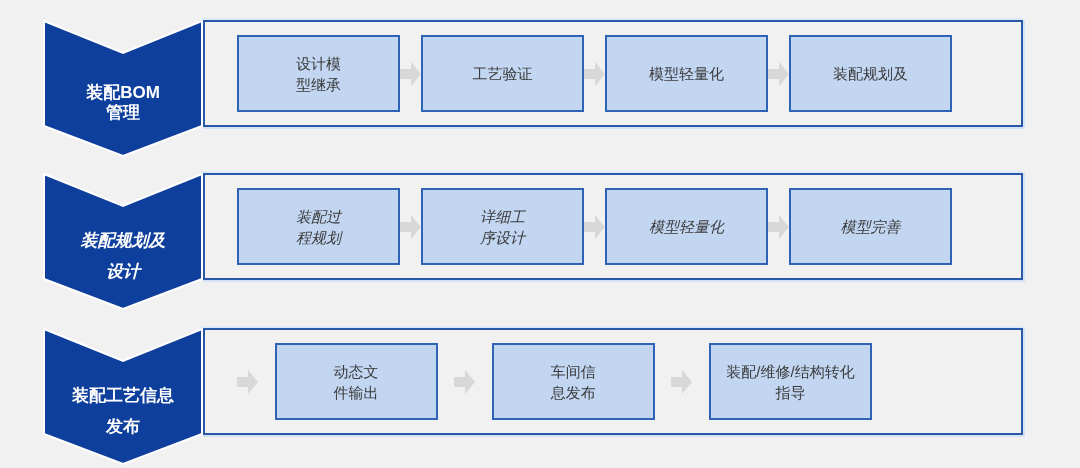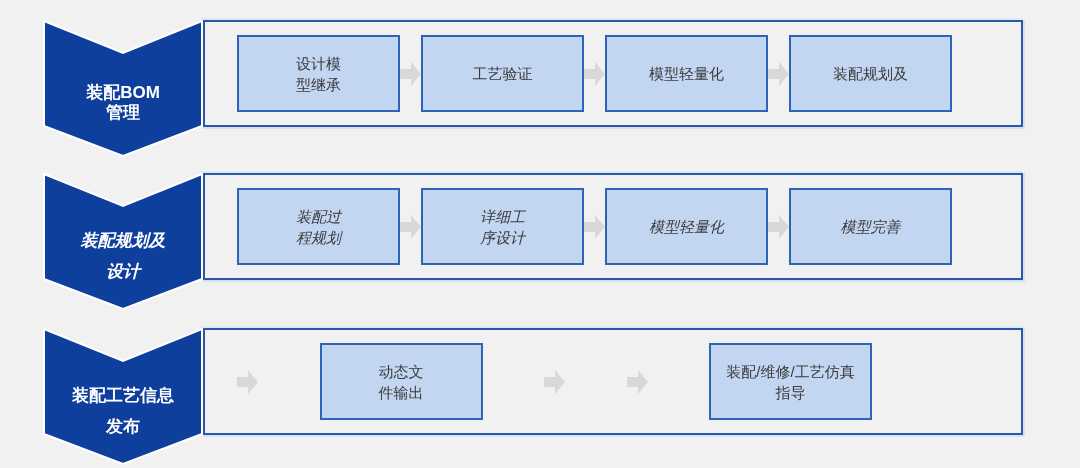--- a/index.html
+++ b/index.html
@@ -190,25 +190,29 @@
       <svg class="arrow" viewBox="0 0 21 24">
           <polygon points="0,7 11,7 11,0 21,12 11,24 11,17 0,17"></polygon>
         </svg>
       <div class="pbox">
           <span>动态文
 件输出</span>
         </div>
       <svg class="arrow" viewBox="0 0 21 24">
           <polygon points="0,7 11,7 11,0 21,12 11,24 11,17 0,17"></polygon>
         </svg>
-      <svg class="arrow" viewBox="0 0 21 24">
-          <polygon points="0,7 11,7 11,0 21,12 11,24 11,17 0,17"></polygon>
-        </svg>
-      <div class="pbox">
-          <span>装配/维修/工艺仿真
+      <div class="pbox">
+          <span>车间信
+息发布</span>
+        </div>
+      <svg class="arrow" viewBox="0 0 21 24">
+          <polygon points="0,7 11,7 11,0 21,12 11,24 11,17 0,17"></polygon>
+        </svg>
+      <div class="pbox">
+          <span>装配/维修/结构转化
 指导</span>
         </div>
     </div>
     <div class="chev">
       <svg viewBox="0 0 160 137">
           <polygon points="1,1 80,33 159,1 159,106 80,136 1,106"></polygon>
         </svg>
       <div class="chev-label">装配工艺信息
 发布</div>
     </div>

